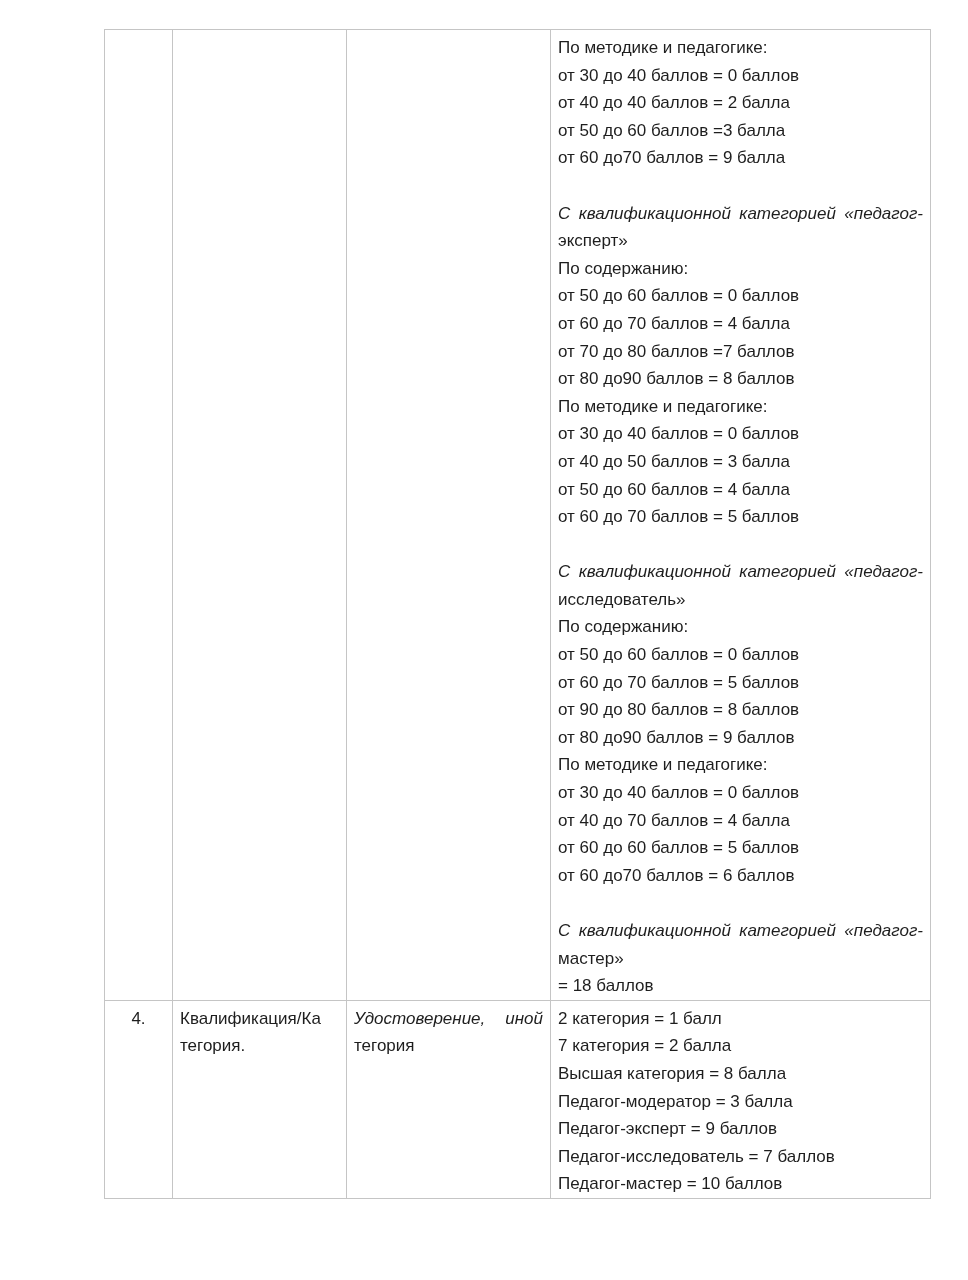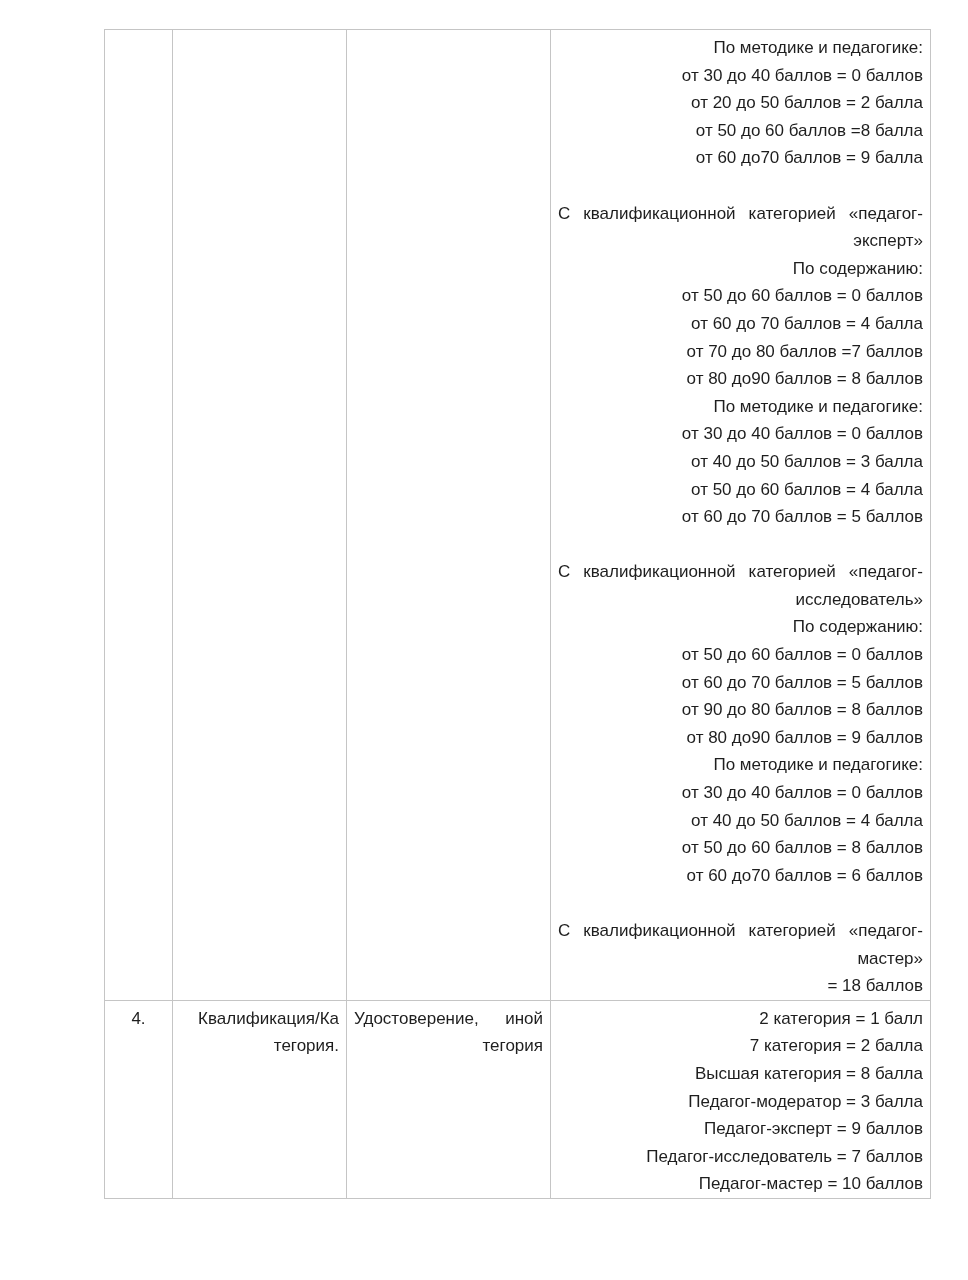--- a/index.html
+++ b/index.html
@@ -35,26 +35,26 @@
   td.num-cell {
     text-align: center;
     padding-left: 2px;
     padding-right: 2px;
   }
   tr.row-continuation td { height: 970px; }
   tr.row-4 td { height: 198px; }
   .cell-line {
     white-space: nowrap;
     height: 27.6px;
-    text-align: right;
   }
   .cell-line.justified {
     white-space: normal;
     text-align: justify;
     text-align-last: justify;
+    font-style: italic;
   }
 </style>
 </head>
 <body>
 
 <div class="page">
   <table class="doc-table">
     <colgroup>
       <col style="width:68px">
       <col style="width:174px">
@@ -62,22 +62,22 @@
       <col style="width:380px">
     </colgroup>
     <tbody>
       <tr class="row-continuation">
         <td class="num-cell"></td>
         <td></td>
         <td></td>
         <td>
             <div class="cell-line">По методике и педагогике:</div>
             <div class="cell-line">от 30 до 40 баллов = 0 баллов</div>
-            <div class="cell-line">от 20 до 50 баллов = 2 балла</div>
-            <div class="cell-line">от 50 до 60 баллов =8 балла</div>
+            <div class="cell-line">от 40 до 40 баллов = 2 балла</div>
+            <div class="cell-line">от 50 до 60 баллов =3 балла</div>
             <div class="cell-line">от 60 до70 баллов = 9 балла</div>
             <div class="cell-line">&nbsp;</div>
             <div class="cell-line justified">С квалификационной категорией «педагог-</div>
             <div class="cell-line">эксперт»</div>
             <div class="cell-line">По содержанию:</div>
             <div class="cell-line">от 50 до 60 баллов = 0 баллов</div>
             <div class="cell-line">от 60 до 70 баллов = 4 балла</div>
             <div class="cell-line">от 70 до 80 баллов =7 баллов</div>
             <div class="cell-line">от 80 до90 баллов = 8 баллов</div>
             <div class="cell-line">По методике и педагогике:</div>
@@ -88,22 +88,22 @@
             <div class="cell-line">&nbsp;</div>
             <div class="cell-line justified">С квалификационной категорией «педагог-</div>
             <div class="cell-line">исследователь»</div>
             <div class="cell-line">По содержанию:</div>
             <div class="cell-line">от 50 до 60 баллов = 0 баллов</div>
             <div class="cell-line">от 60 до 70 баллов = 5 баллов</div>
             <div class="cell-line">от 90 до 80 баллов = 8 баллов</div>
             <div class="cell-line">от 80 до90 баллов = 9 баллов</div>
             <div class="cell-line">По методике и педагогике:</div>
             <div class="cell-line">от 30 до 40 баллов = 0 баллов</div>
-            <div class="cell-line">от 40 до 50 баллов = 4 балла</div>
-            <div class="cell-line">от 50 до 60 баллов = 8 баллов</div>
+            <div class="cell-line">от 40 до 70 баллов = 4 балла</div>
+            <div class="cell-line">от 60 до 60 баллов = 5 баллов</div>
             <div class="cell-line">от 60 до70 баллов = 6 баллов</div>
             <div class="cell-line">&nbsp;</div>
             <div class="cell-line justified">С квалификационной категорией «педагог-</div>
             <div class="cell-line">мастер»</div>
             <div class="cell-line">= 18 баллов</div>
           </td>
       </tr>
       <tr class="row-4">
         <td class="num-cell">4.</td>
         <td>

